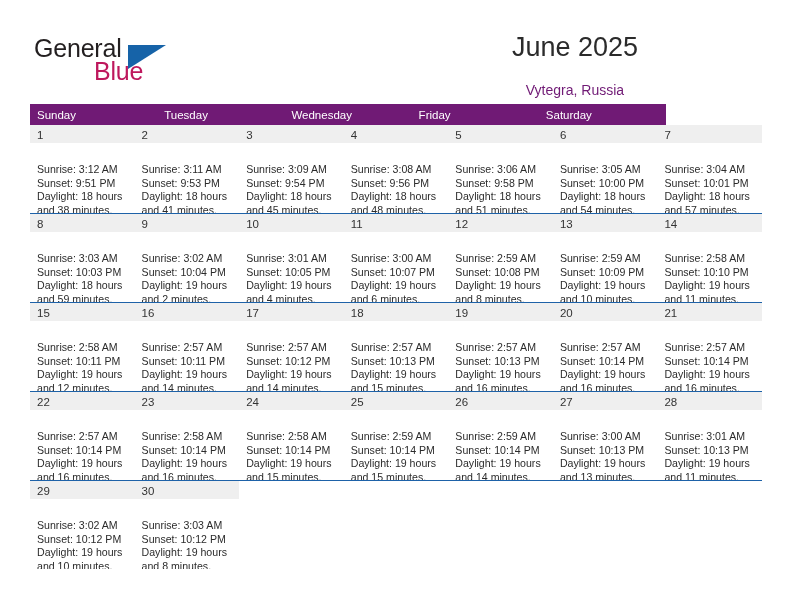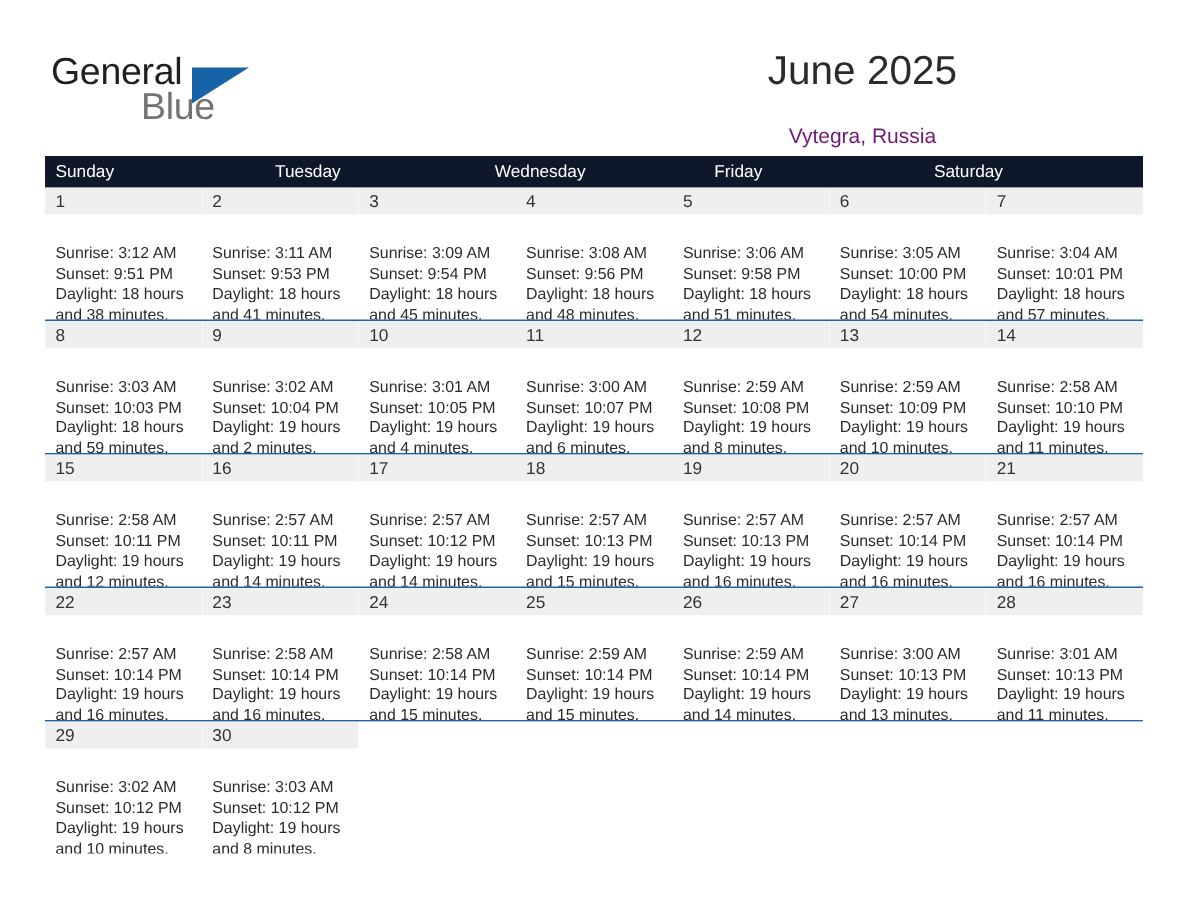--- a/index.html
+++ b/index.html
@@ -44,21 +44,21 @@
     color: #231f20;
     letter-spacing: -0.2px;
     line-height: 28px;
     font-weight: 400;
   }
   .brand-blue {
     position: absolute;
     left: 60px;
     top: 23px;
     font-size: 25px;
-    color: #737373;
+    color: #be185d;
     letter-spacing: -0.2px;
     line-height: 28px;
     font-weight: 400;
   }
   .brand-triangle {
     position: absolute;
     left: 94px;
     top: 11px;
     width: 0;
     height: 0;
@@ -90,23 +90,23 @@
 
   
   .calendar {
     position: absolute;
     left: 30px;
     top: 104px;
     width: 732px;
   }
   .weekday-row {
     display: flex;
-    width: 732px;
+    width: 636px;
     height: 21px;
-    background: #0f172a;
+    background: #701a75;
   }
   .weekday {
     flex: 1 1 0;
     box-sizing: border-box;
     padding: 3px 0 0 7px;
     font-size: 11.5px;
     color: #ffffff;
     line-height: 16px;
     white-space: nowrap;
     overflow: hidden;

